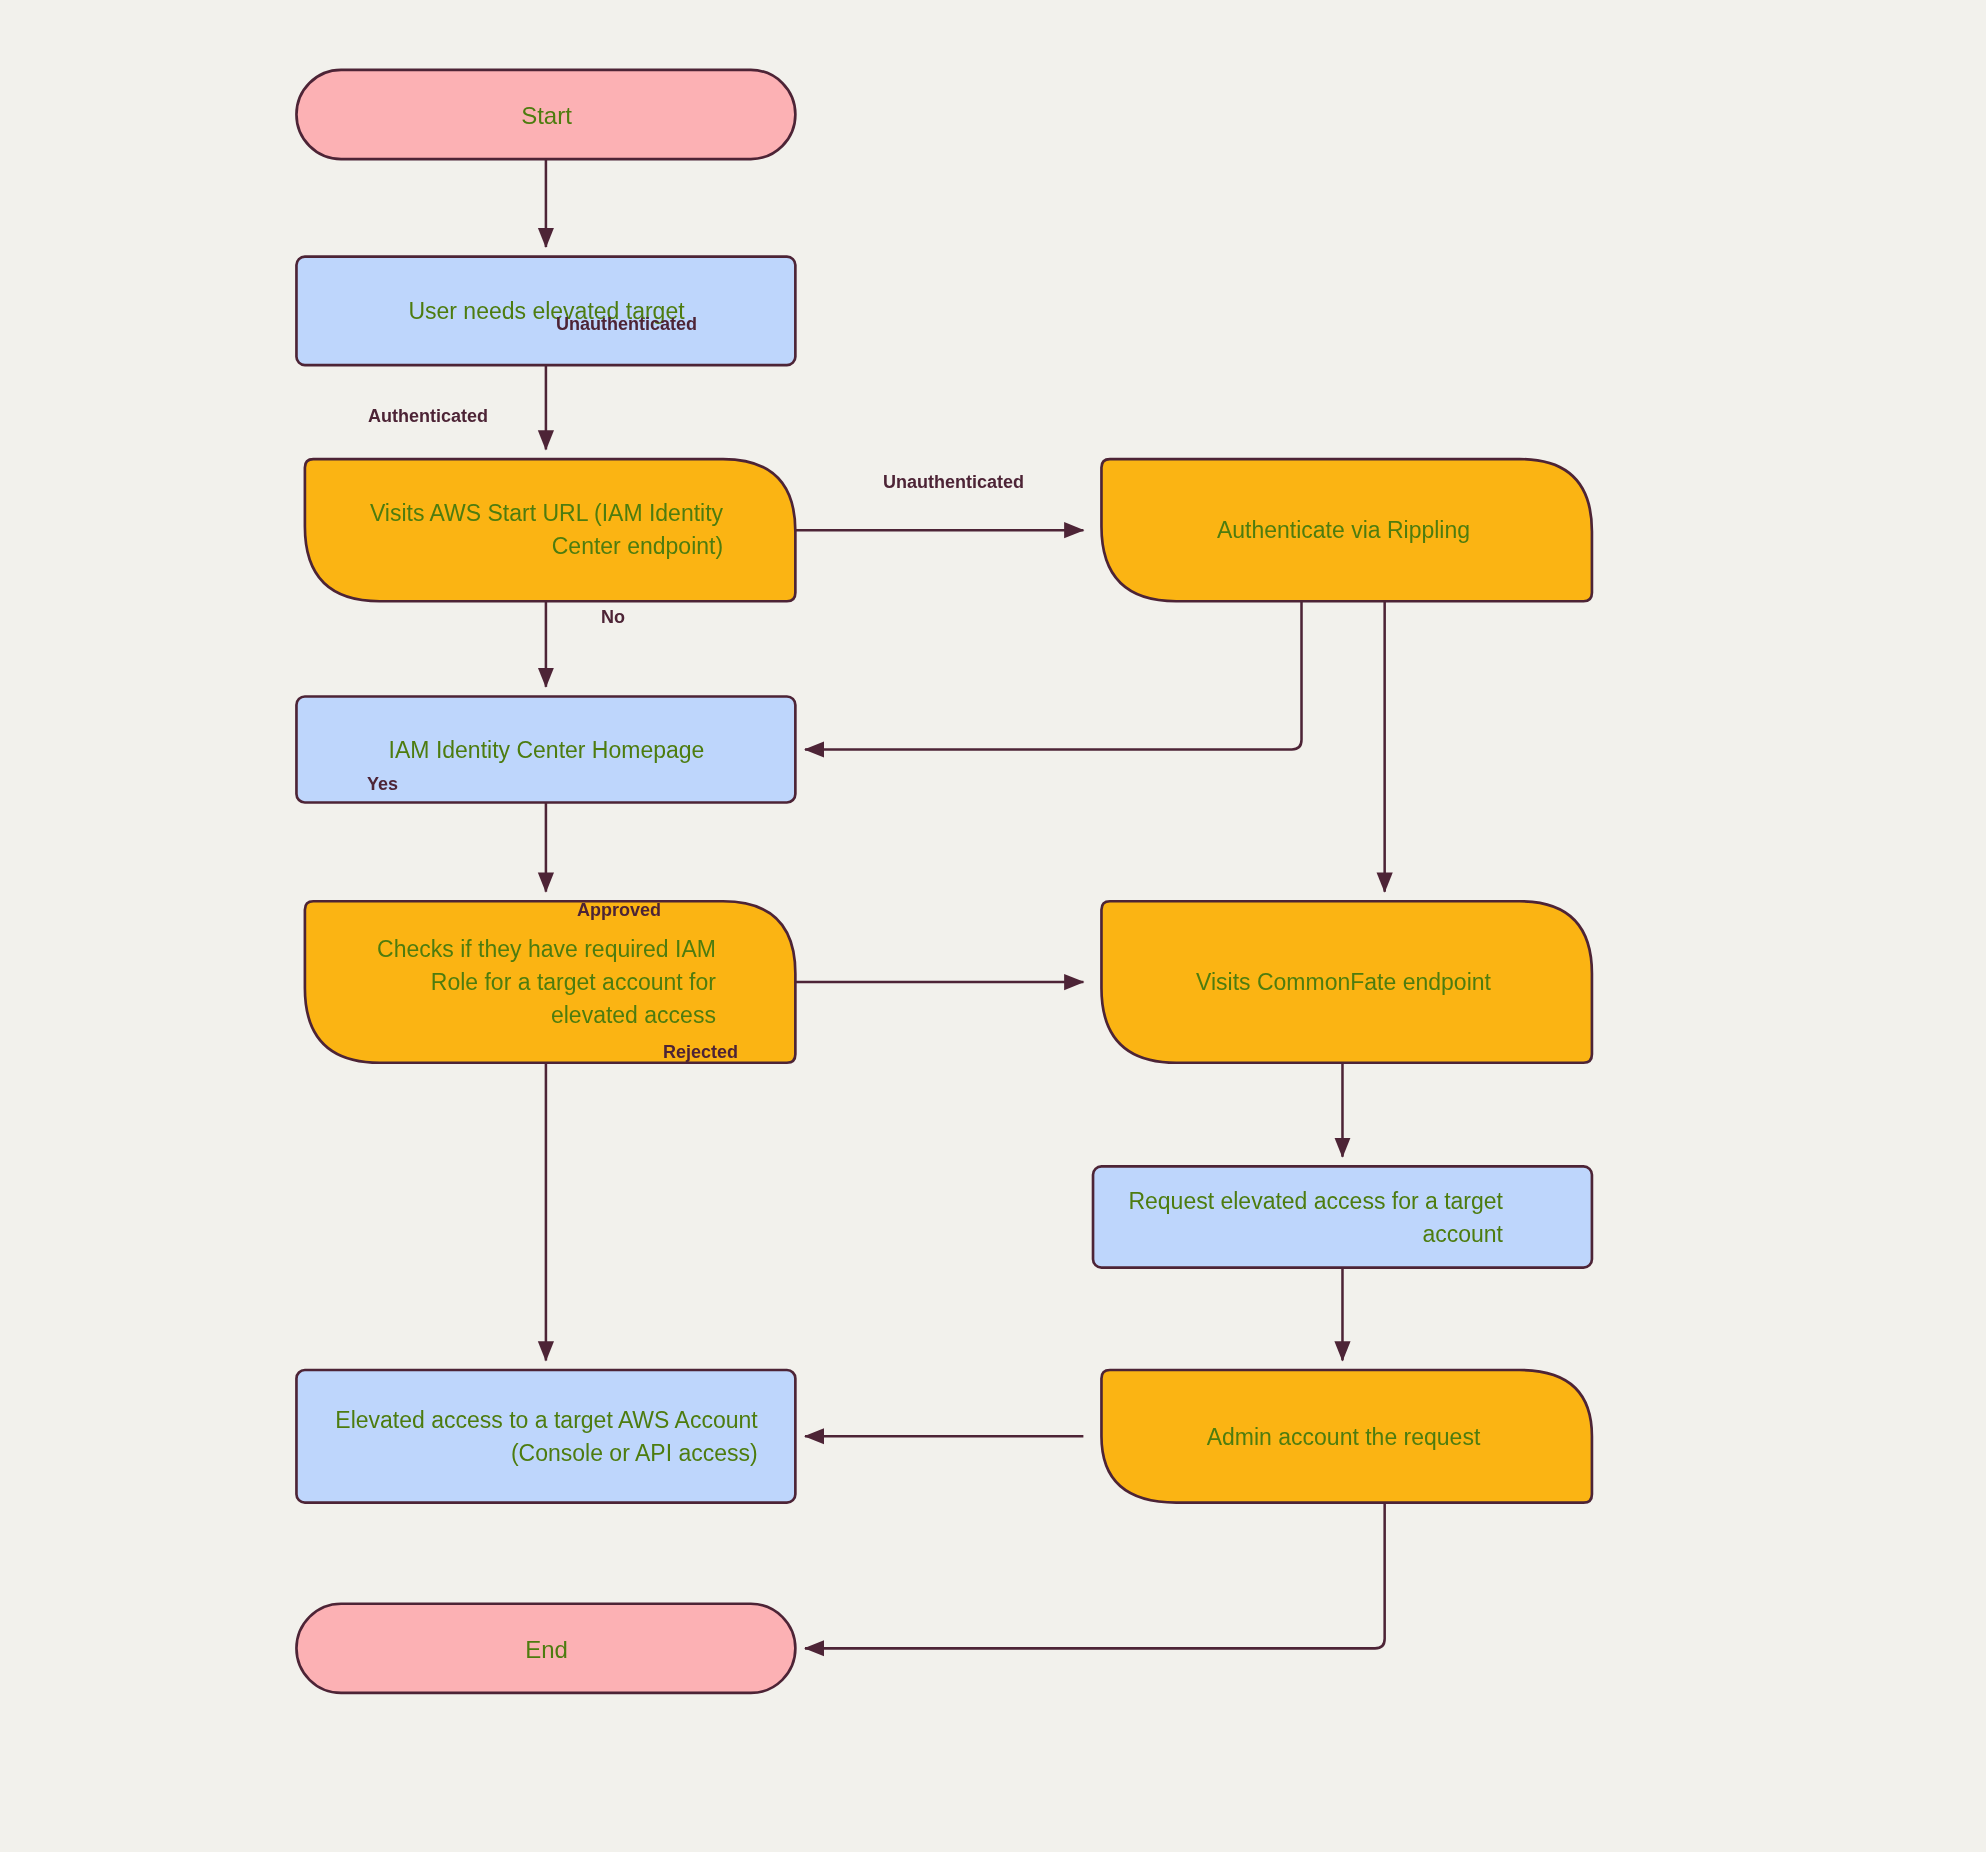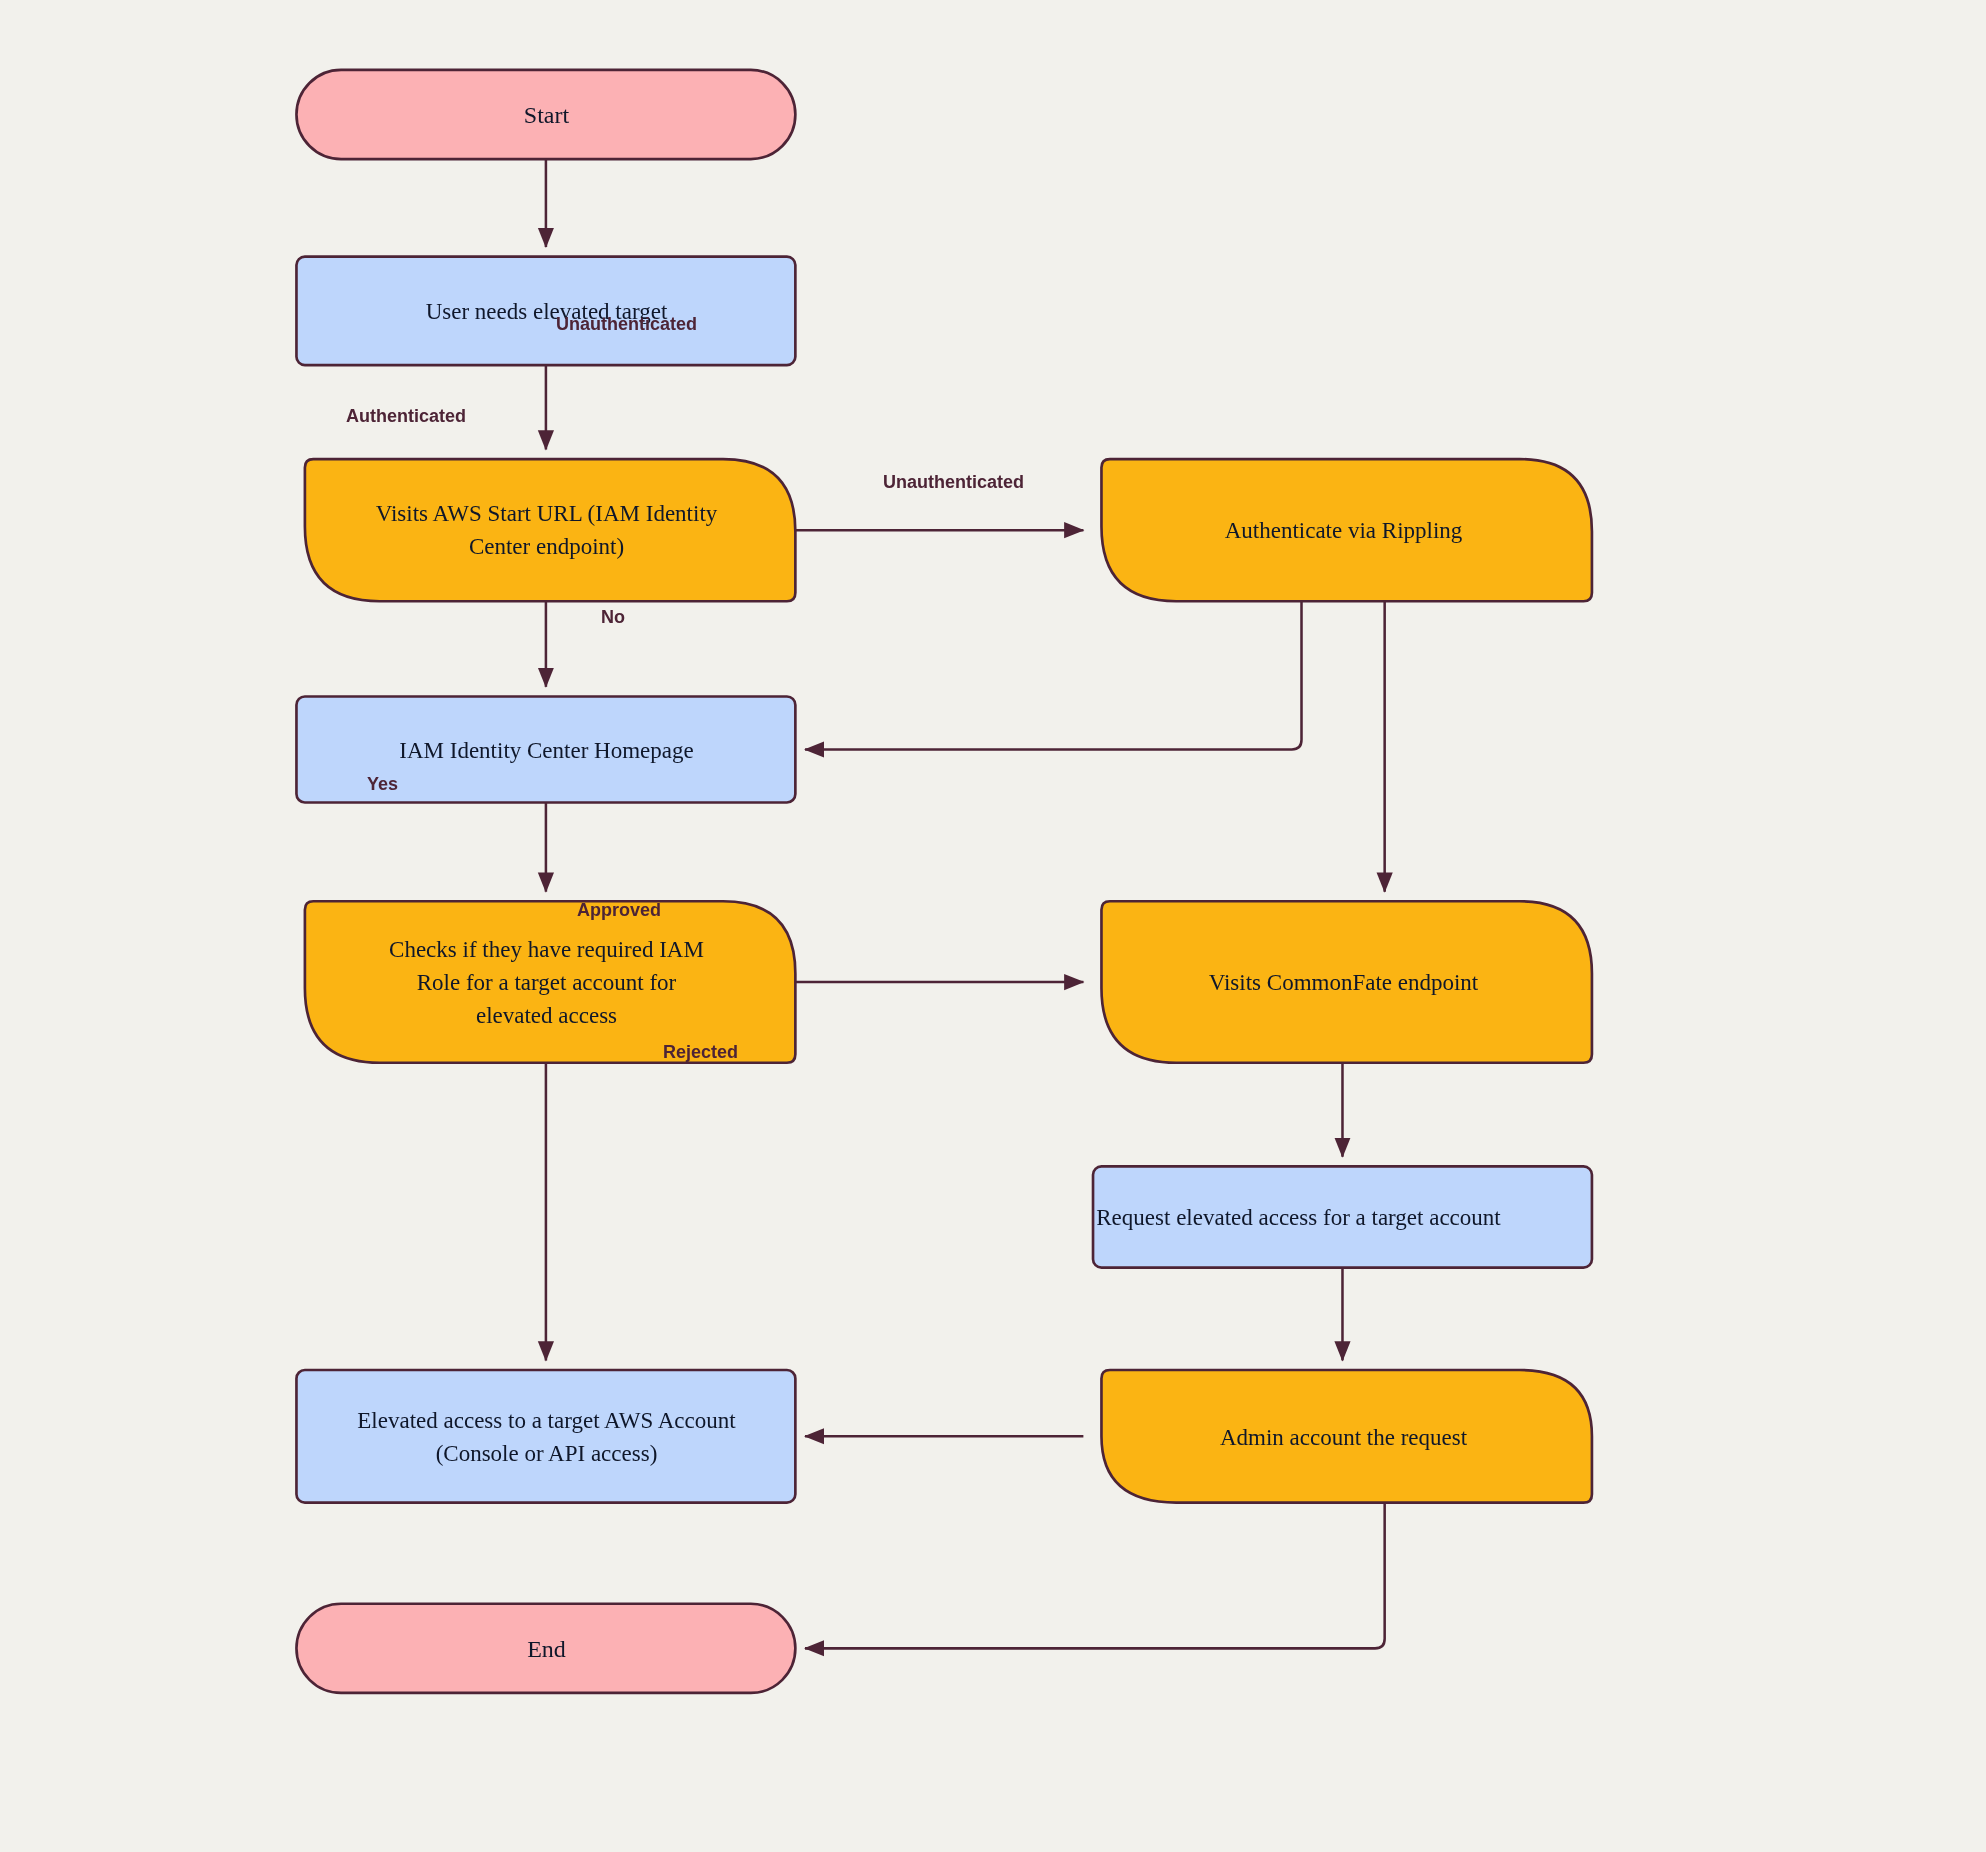--- a/index.html
+++ b/index.html
@@ -22,25 +22,25 @@
     left: 0;
     top: 0;
     width: 1986px;
     height: 1852px;
   }
   .node-label {
     position: absolute;
     display: flex;
     align-items: center;
     justify-content: center;
-    text-align: center;
-    color: #0f172a;
+    text-align: right;
+    color: #4d7c0f;
     font-size: 23px;
     line-height: 33px;
-    font-family: Liberation Serif, serif;
+    font-family: Liberation Sans, sans-serif;
     pointer-events: none;
     white-space: pre-line;
   }
   .edge-label {
     position: absolute;
     color: #4d2436;
     font-size: 18px;
     font-weight: bold;
     font-family: "Liberation Sans", sans-serif;
     white-space: nowrap;
@@ -135,21 +135,21 @@
 
   <div class="node-label" style="left:1094px; top:1371px; width:499px; height:132px;">Admin account the request</div>
 
   <div class="node-label" style="left:297px; top:1371px; width:499px; height:132px;">Elevated access to a target AWS Account
 (Console or API access)</div>
 
   <div class="node-label terminal-label" style="left:297px; top:1604px; width:499px; height:90px;">End</div>
 
   <div class="edge-label" style="left:556px; top:314px;">Unauthenticated</div>
 
-  <div class="edge-label" style="left:346px; top:406px;">Authenticated</div>
+  <div class="edge-label" style="left:368px; top:406px;">Authenticated</div>
 
   <div class="edge-label" style="left:883px; top:472px;">Unauthenticated</div>
 
   <div class="edge-label" style="left:601px; top:607px;">No</div>
 
   <div class="edge-label" style="left:367px; top:774px;">Yes</div>
 
   <div class="edge-label" style="left:577px; top:900px;">Approved</div>
 
   <div class="edge-label" style="left:663px; top:1042px;">Rejected</div>

